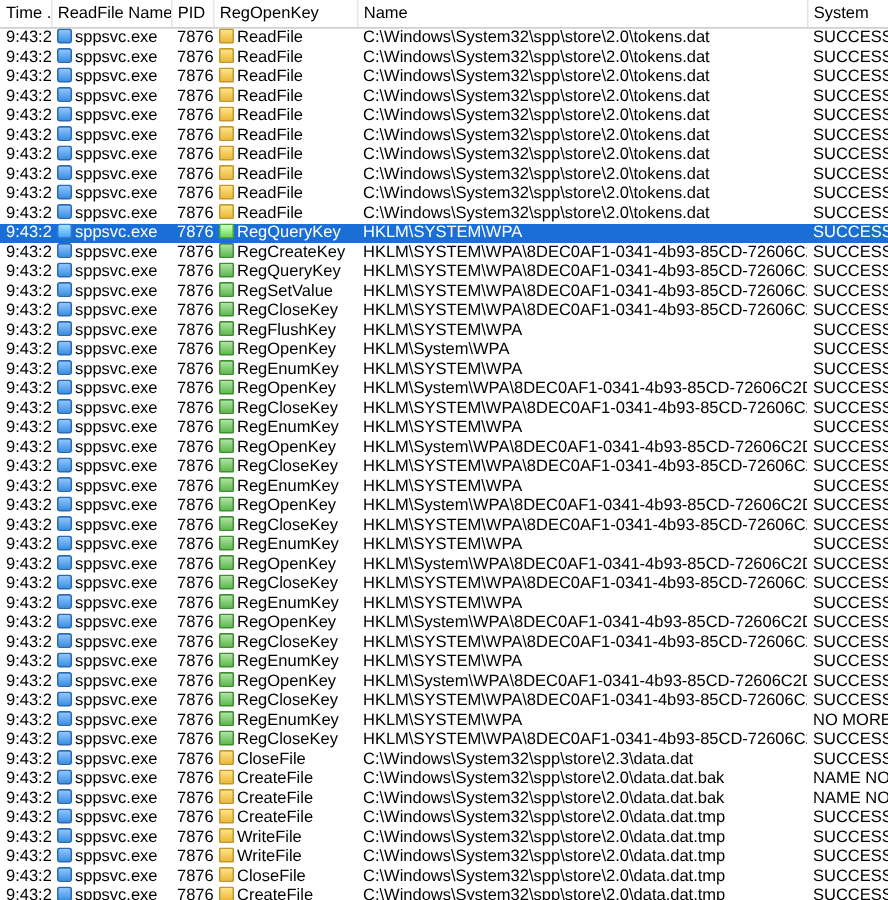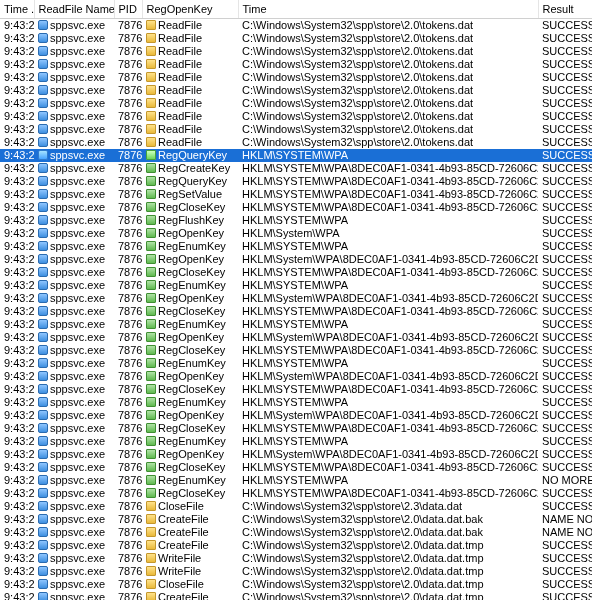--- a/index.html
+++ b/index.html
@@ -82,22 +82,22 @@
     <col class="col-op">
       <col class="col-path">
       <col class="col-result">
   </colgroup>
   <thead>
     <tr>
       <th>Time ...</th>
       <th>ReadFile Name</th>
       <th>PID</th>
       <th>RegOpenKey</th>
-      <th>Time</th>
-      <th>Result</th>
+      <th>Name</th>
+      <th>System</th>
     </tr>
   </thead>
   <tbody id="rows">
       <tr>
         <td>9:43:2...</td>
         <td><span class="ic proc"></span>sppsvc.exe</td>
         <td>7876</td>
         <td><span class="ic folder"></span>ReadFile</td>
         <td>C:\Windows\System32\spp\store\2.0\tokens.dat</td>
         <td>SUCCESS</td>

